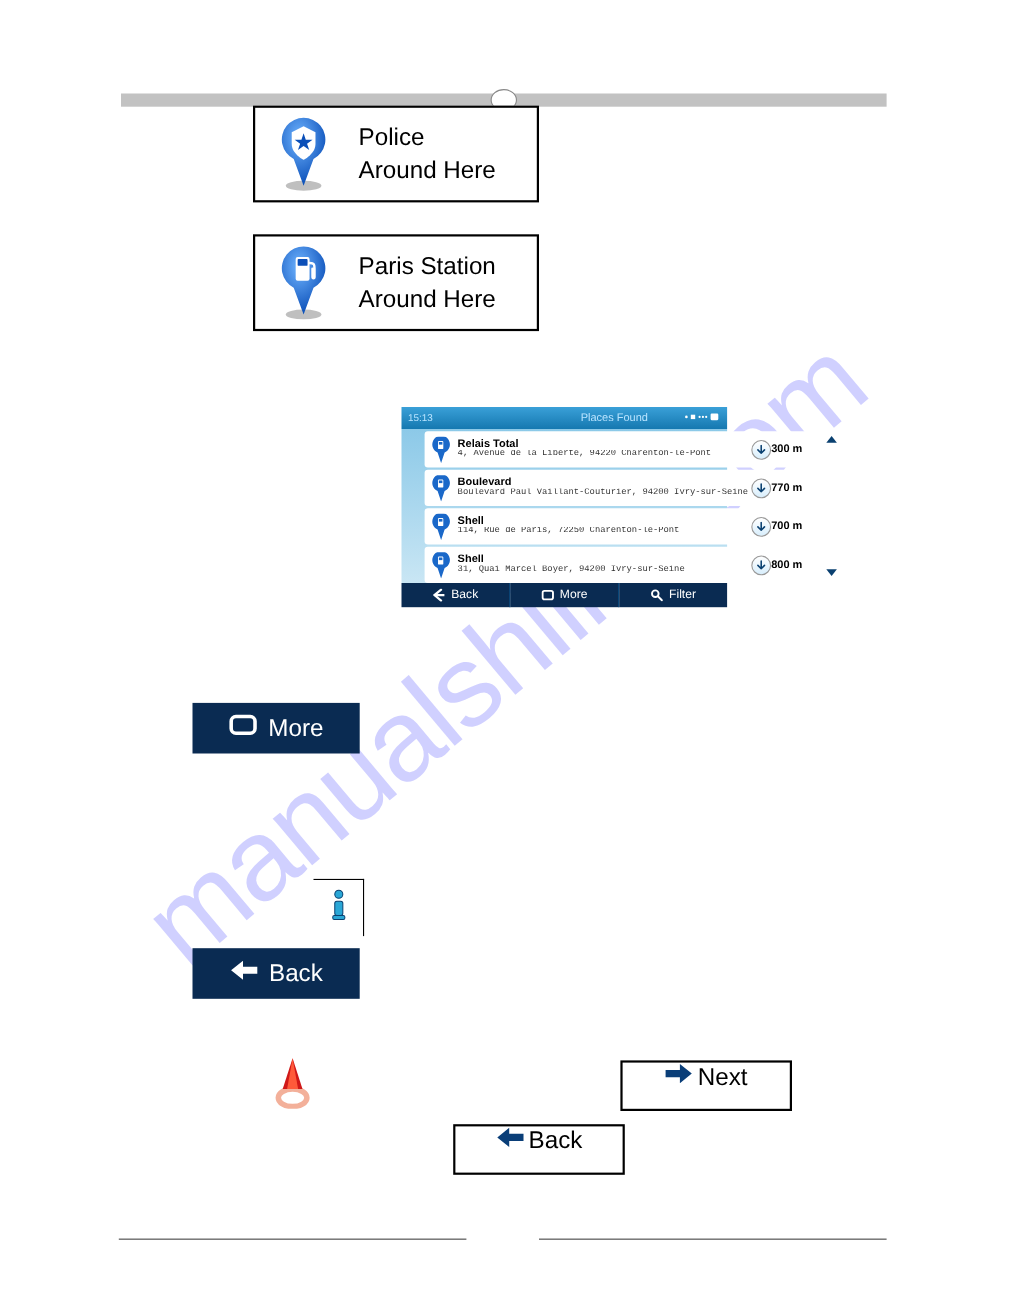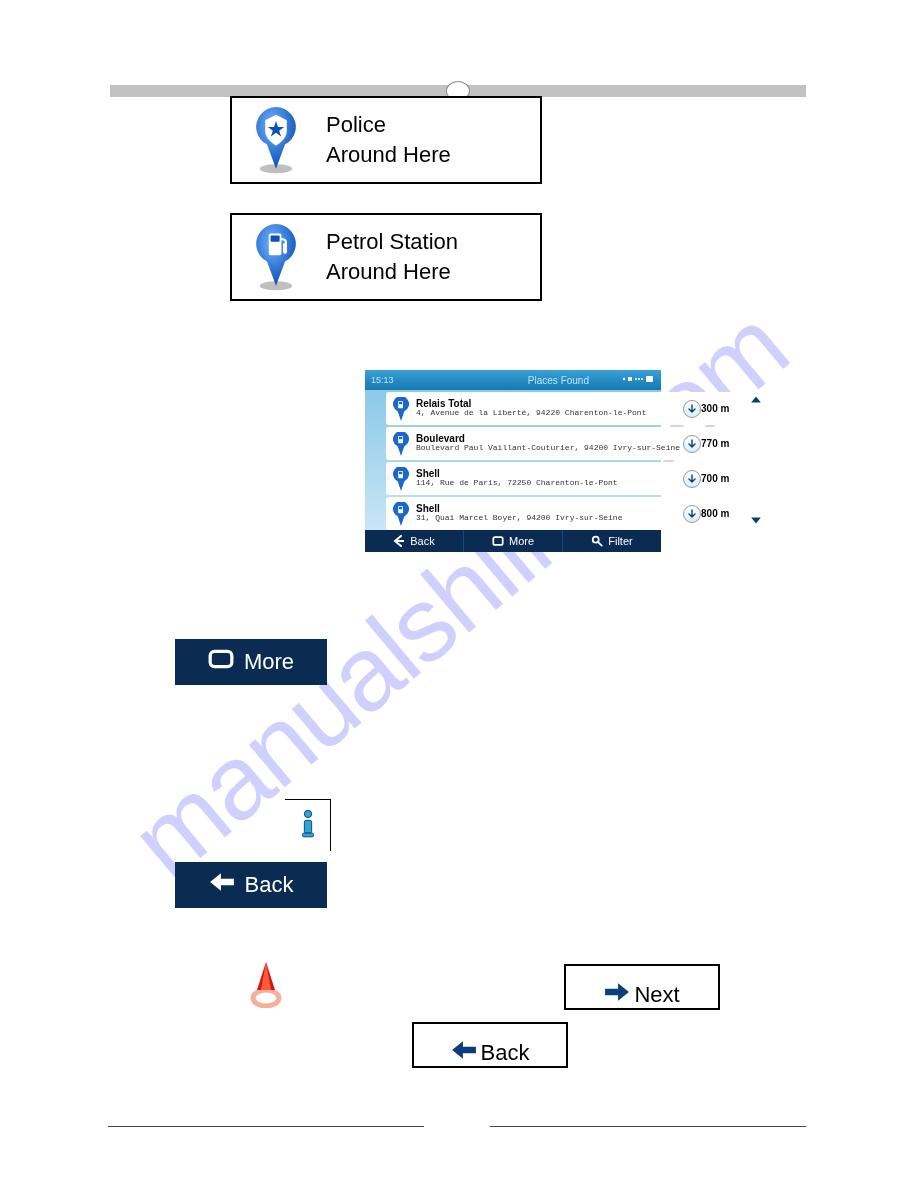--- a/index.html
+++ b/index.html
@@ -42,21 +42,21 @@
     left: 50%; top: 50%;
     transform: translate(-50%, -50%);
     width: 24px; height: 20px;
     border: 1px solid #888;
     border-radius: 50%;
     background: #fff;
   }
   
   .poi-button {
     position: absolute;
-    width: 312px;
+    width: 260px;
     height: 88px;
     border: 2px solid #000;
     background: #fff;
     display: flex;
     align-items: center;
     padding-left: 12px;
     z-index: 6;
   }
   .poi-icon {
     width: 64px; height: 72px;
@@ -174,21 +174,21 @@
     position: absolute;
     left: 245px; top: 960px;
     width: 42px; height: 48px;
     z-index: 6;
   }
   
   .white-btn {
     position: absolute;
     border: 2px solid #000;
     background: #fff;
-    display: flex; align-items: flex-end; justify-content: center;
+    display: flex; align-items: flex-start; justify-content: center;
     gap: 4px;
     font-size: 22px;
     z-index: 6;
   }
   .white-btn.next { left: 564px; top: 964px; width: 156px; height: 46px; }
   .white-btn.back2 { left: 412px; top: 1022px; width: 156px; height: 46px; }
   
   .footer-rule {
     position: absolute;
     height: 1px;
@@ -239,21 +239,21 @@
         </radialGradient>
       </defs>
       <ellipse cx="32" cy="72" rx="18" ry="5" fill="rgba(0,0,0,.25)"></ellipse>
       <path d="M32 72 L22 45 A22 22 0 1 1 42 45 Z" fill="url(#bg2)"></path>
       <rect x="24" y="14" width="14" height="24" rx="2" fill="#fff"></rect>
       <rect x="26" y="16" width="10" height="7" rx="1" fill="#0b4fb8"></rect>
       <path d="M38 20 C43 20 43 22 43 26 L43 34 C43 36 41 36 41 34 L41 26" stroke="#fff" stroke-width="2.5" fill="none" stroke-linecap="round"></path>
     </svg>
   </span>
   <div class="poi-text">
-    <div>Petrol Station</div>
+    <div>Paris Station</div>
     <div>Around Here</div>
   </div>
 </div>
 
 <div class="places-panel">
   <div class="places-header">
     <span>15:13</span>
     <span class="title">Places Found</span>
     <span>
       <svg width="34" height="10" viewBox="0 0 34 10">

